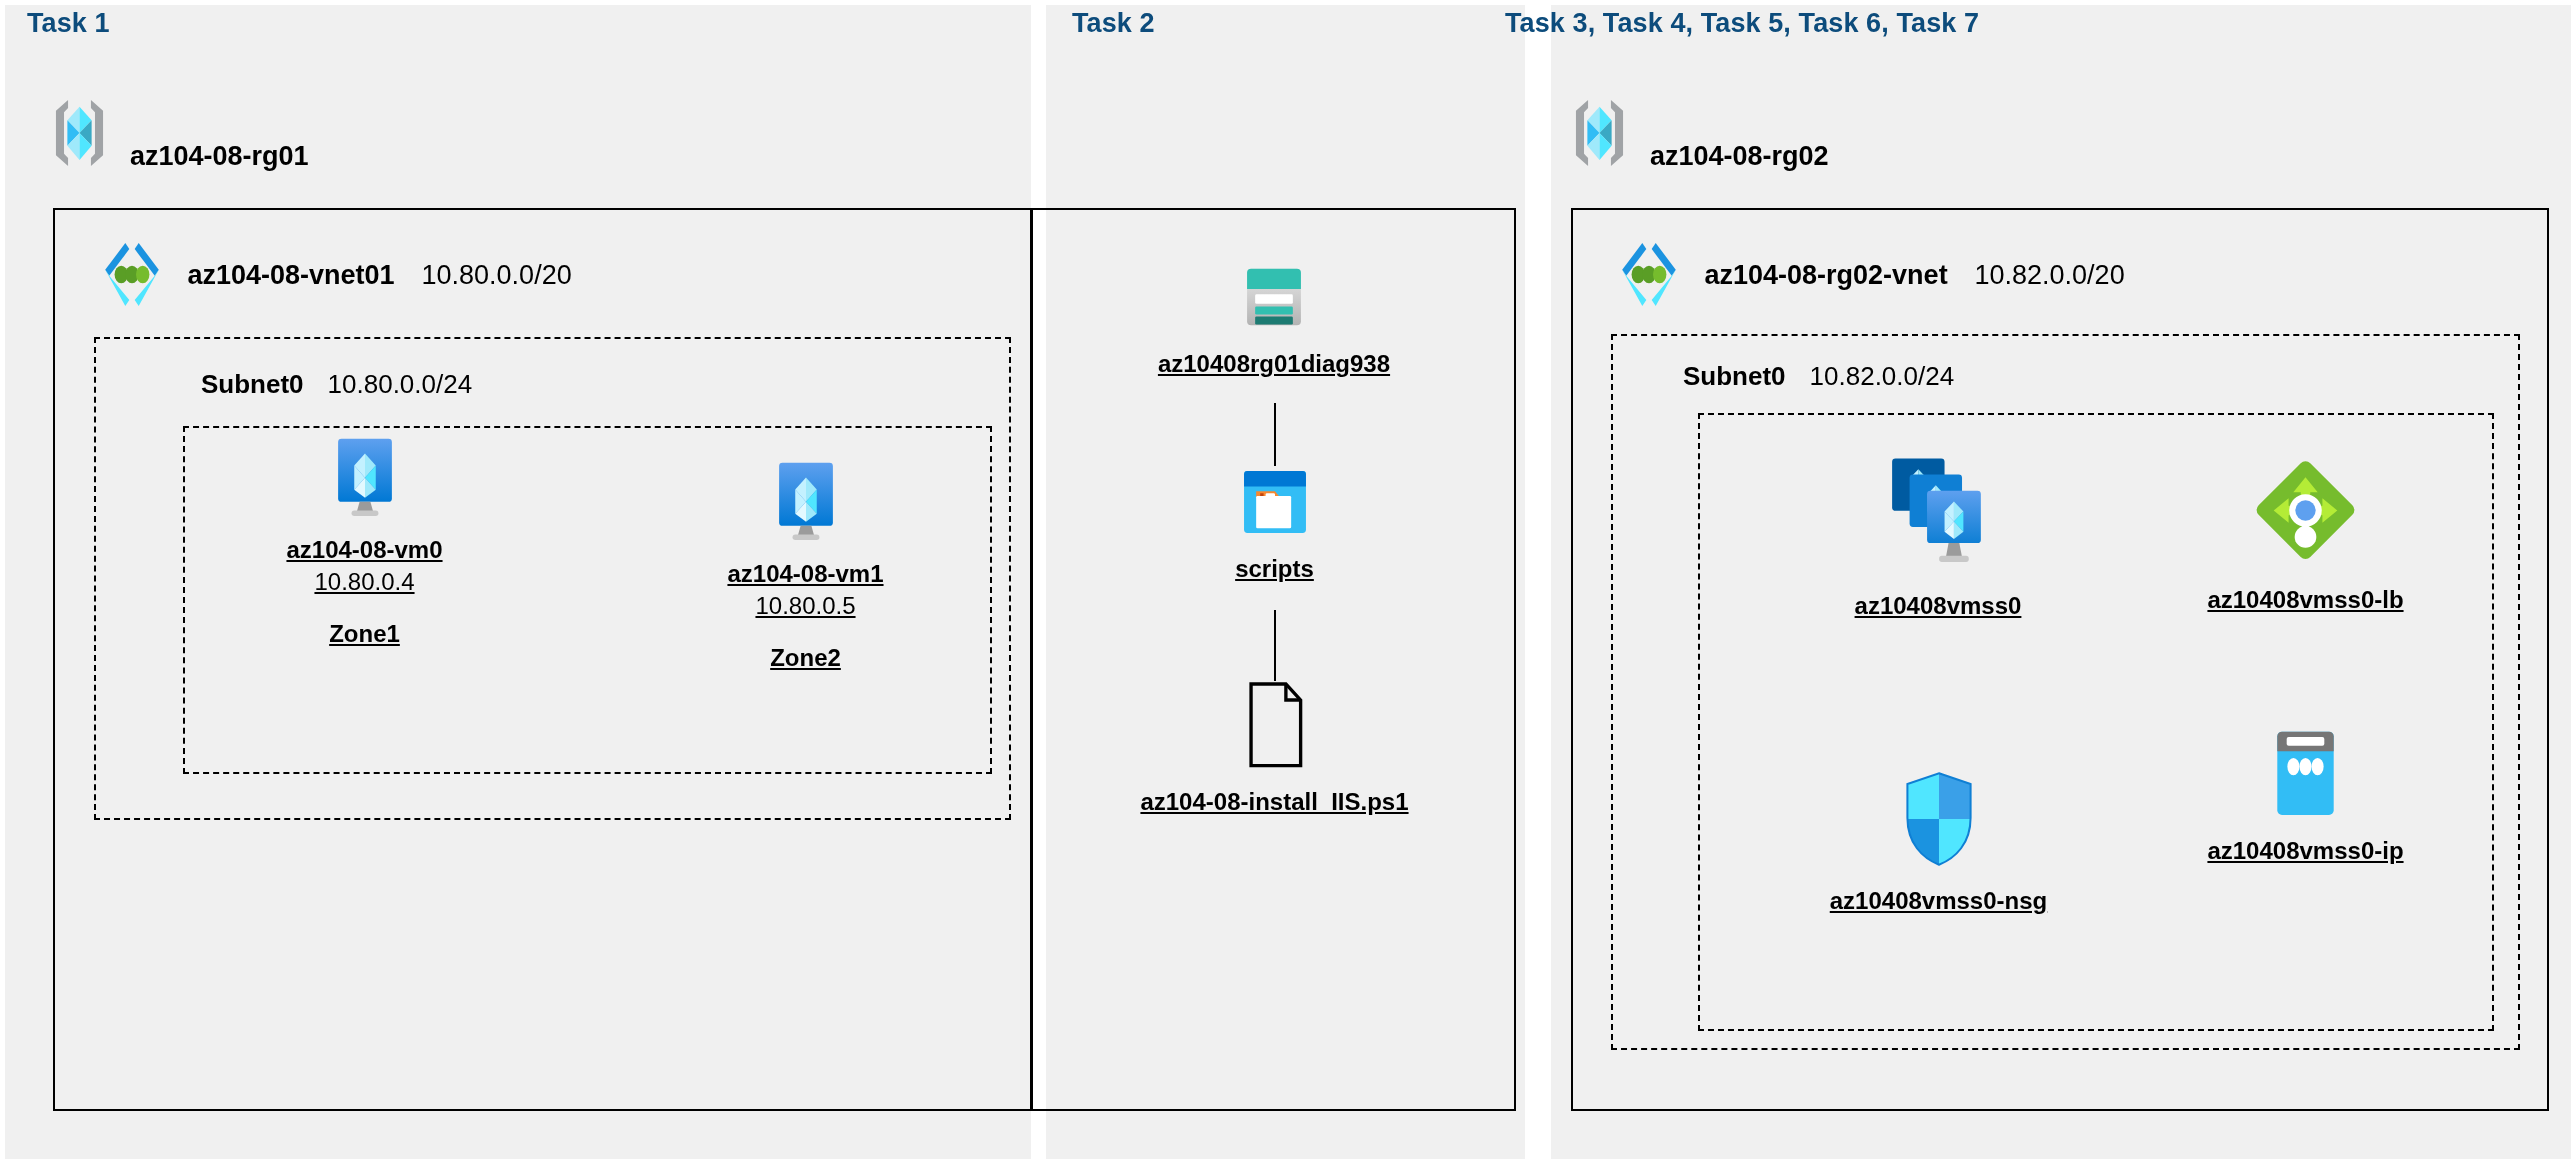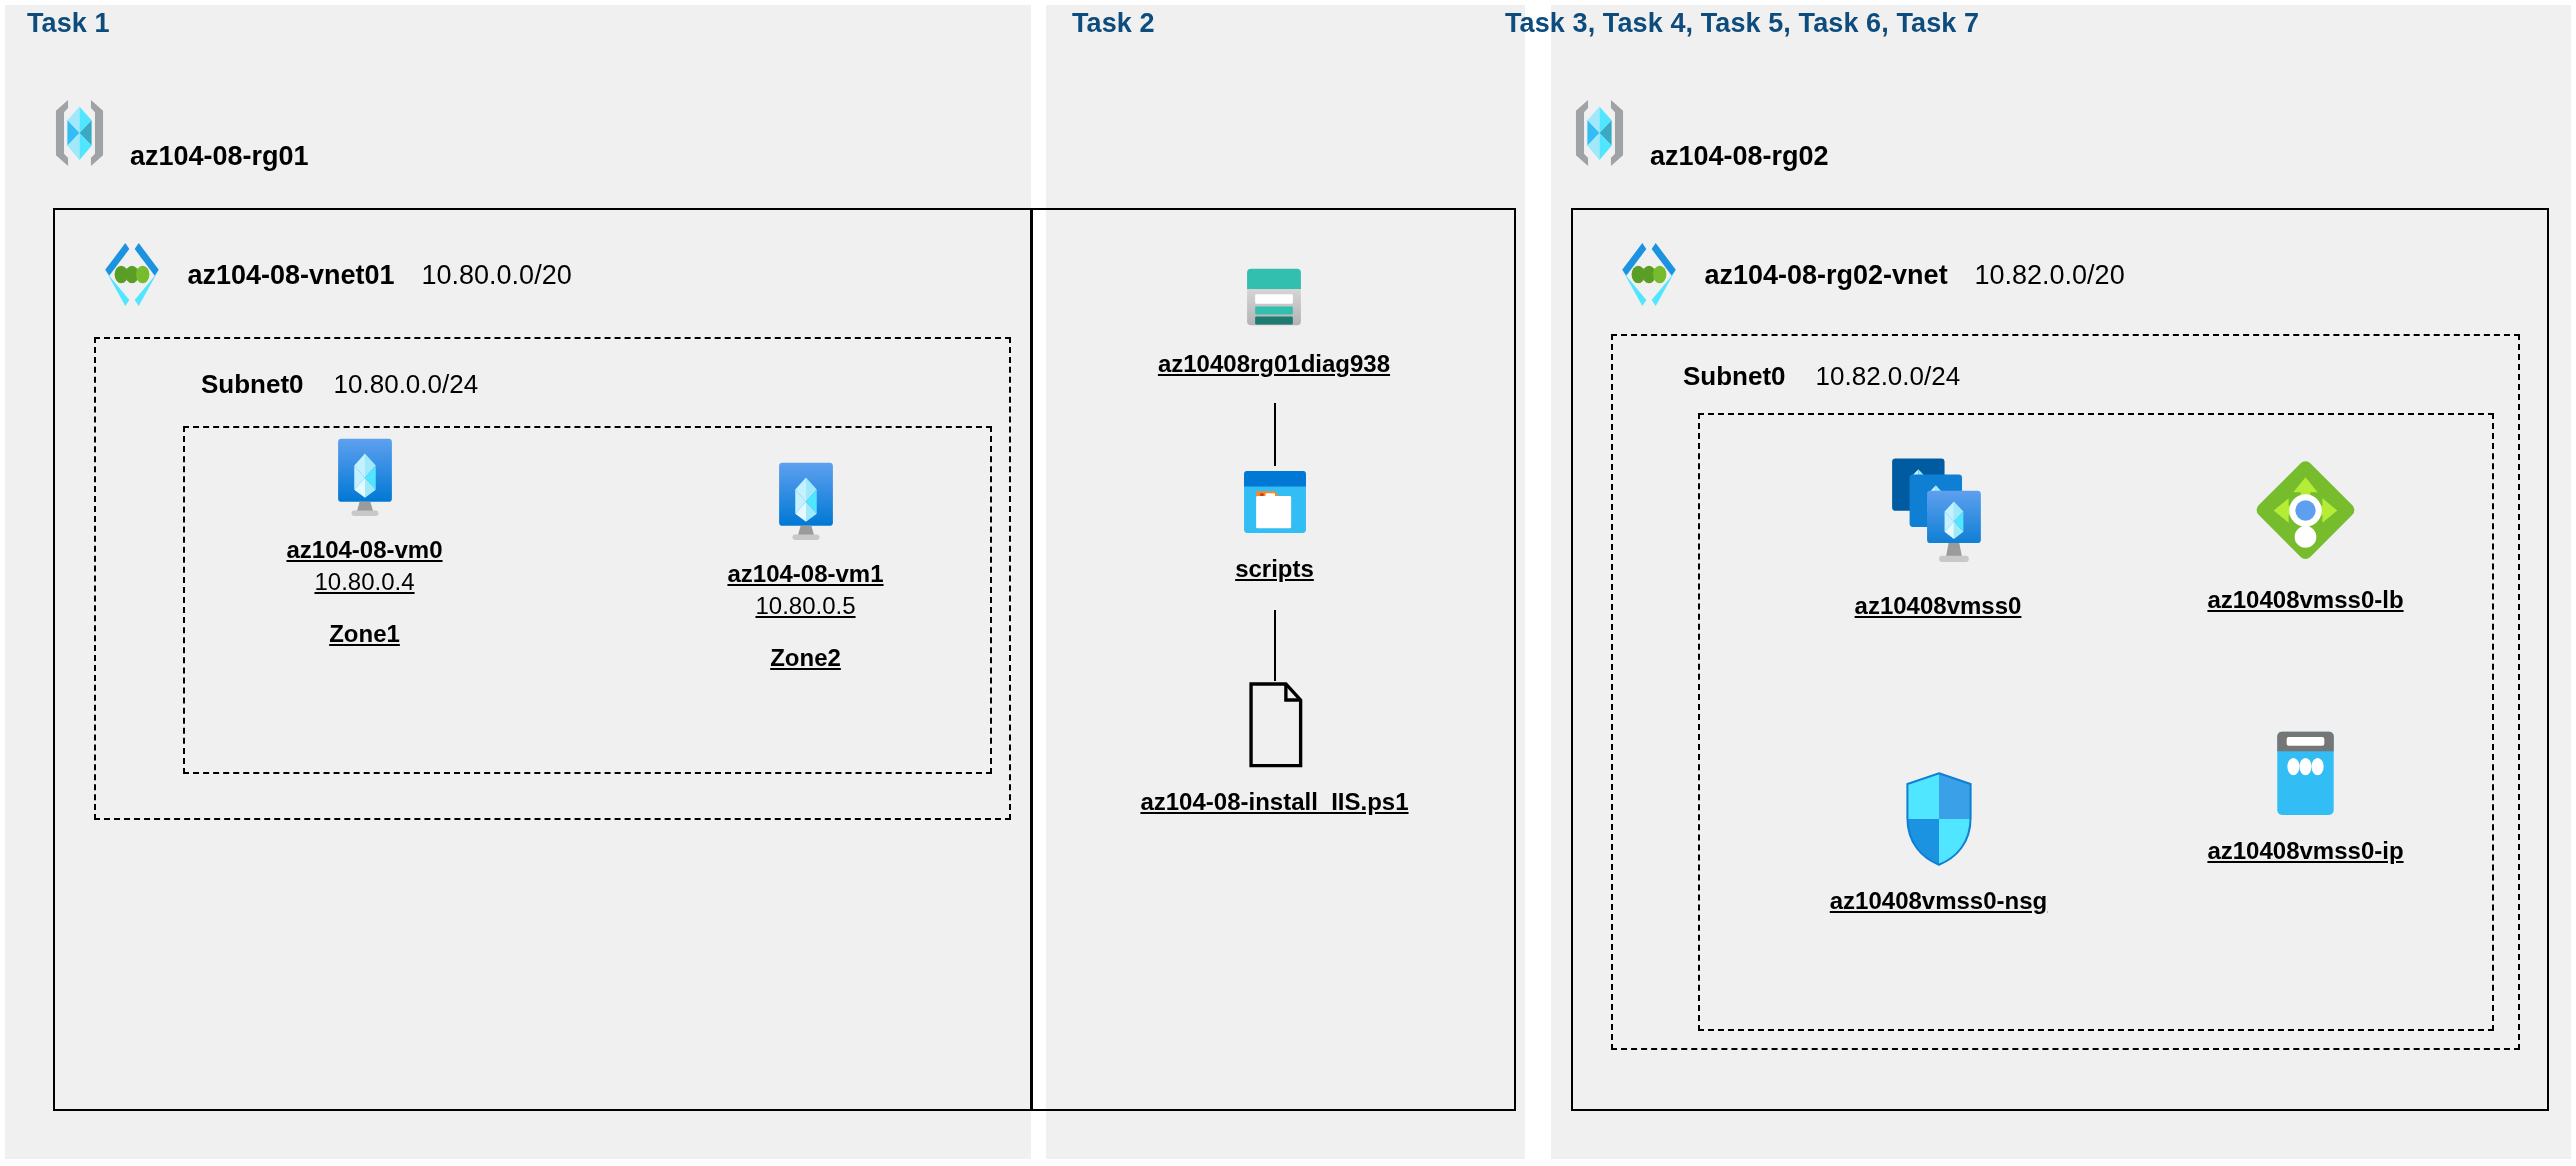--- a/index.html
+++ b/index.html
@@ -10,21 +10,21 @@
   .task-title{position:absolute;color:#0d4c7c;font-weight:bold;font-size:27px;letter-spacing:0.1px;white-space:nowrap;}
   .solidbox{position:absolute;border:2.7px solid #000;box-sizing:border-box;background:transparent;}
   .dashbox{position:absolute;border:2.7px dashed #000;box-sizing:border-box;background:transparent;}
   .rg-row{position:absolute;display:flex;align-items:flex-end;gap:20px;}
   .rg-label{font-size:27px;font-weight:bold;color:#000;white-space:nowrap;}
   .vnet-row{position:absolute;display:flex;align-items:center;gap:17.5px;}
   .vnet-name{font-size:27px;font-weight:bold;color:#000;white-space:nowrap;}
   .vnet-cidr{font-size:27px;font-weight:normal;color:#000;white-space:nowrap;margin-left:9.4px;}
   .subnet-row{position:absolute;white-space:nowrap;}
   .subnet-name{font-size:26px;font-weight:bold;color:#000;}
-  .subnet-cidr{font-size:26px;font-weight:normal;color:#000;margin-left:27px;}
+  .subnet-cidr{font-size:26px;font-weight:normal;color:#000;margin-left:21px;}
   .node{position:absolute;display:flex;flex-direction:column;align-items:center;text-decoration:underline;}
   .node .ico{display:block;}
   .nlabel{font-size:24px;font-weight:bold;color:#000;white-space:nowrap;text-align:center;margin-top:15px;line-height:1.28;}
   .nsub{font-size:24px;font-weight:normal;color:#000;white-space:nowrap;text-align:center;line-height:1.3;}
   .nzone{font-size:24px;font-weight:bold;color:#000;white-space:nowrap;text-align:center;margin-top:23px;}
   .connector{position:absolute;background:#000;width:2px;}
 </style>
 </head>
 <body>
 

